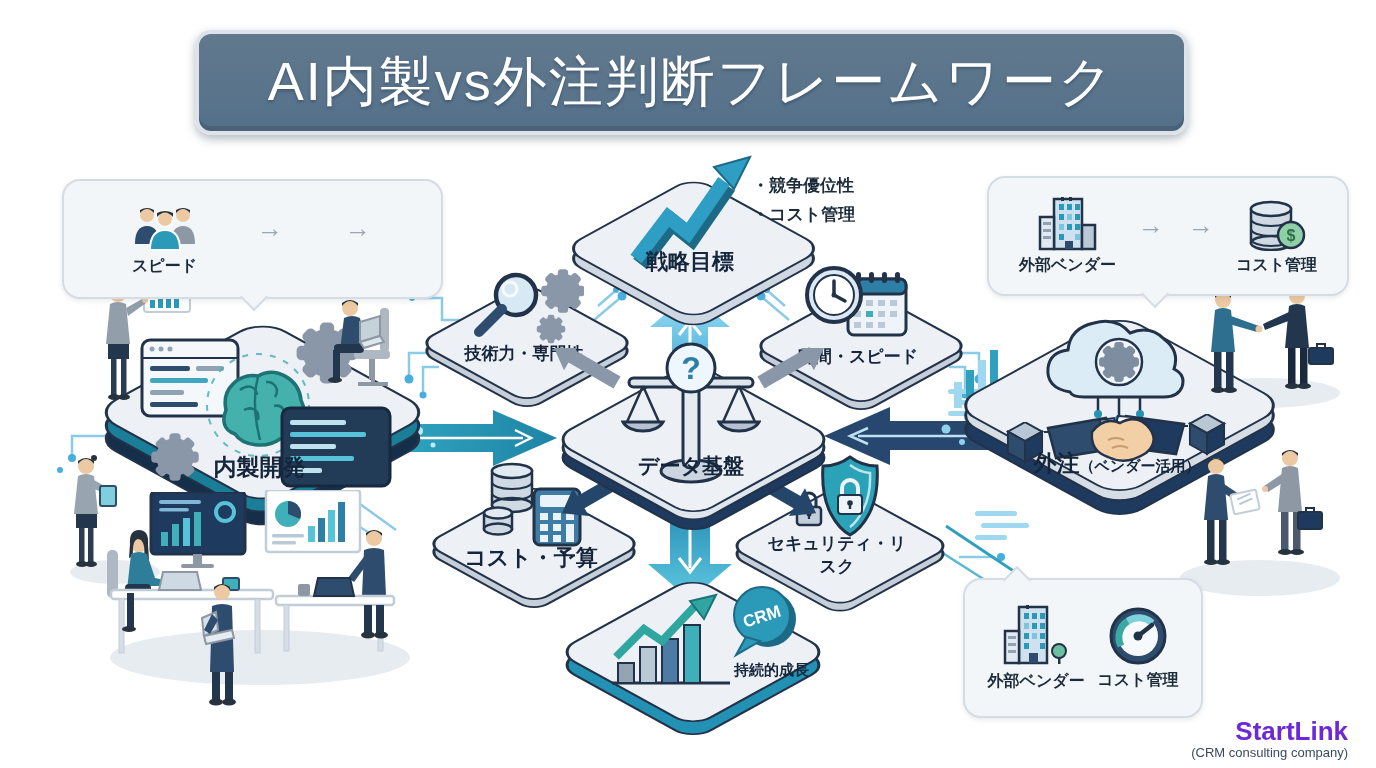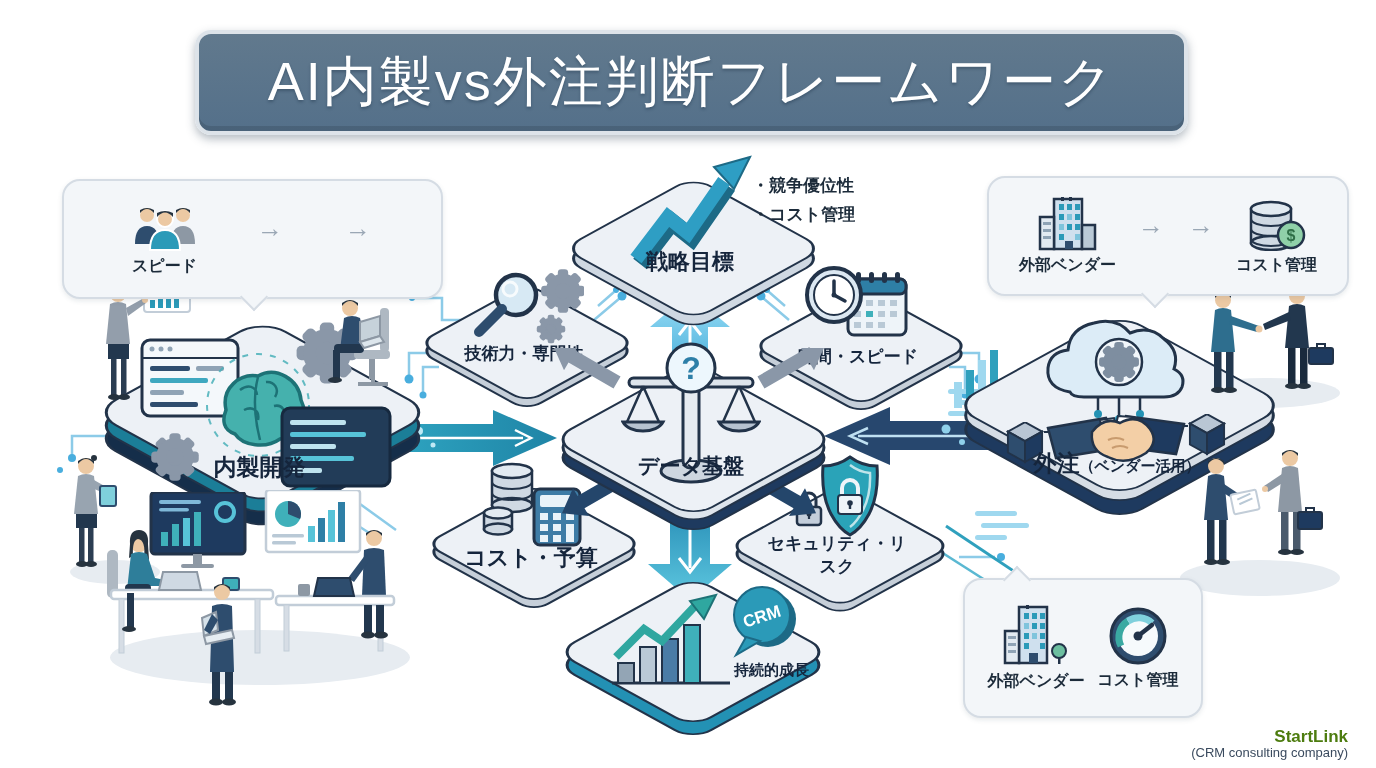--- a/index.html
+++ b/index.html
@@ -28,21 +28,21 @@
   .plab{position:absolute;width:100%;text-align:center;font-weight:bold;color:#15253c;z-index:3;}
   .pcontent{position:absolute;z-index:3;}
   
   .anno{position:absolute;z-index:7;font-size:17px;font-weight:bold;color:#1c2b3a;line-height:1.7;}
   .shadow{position:absolute;background:#e7ecf1;border-radius:50%;z-index:0;}
   .deco{position:absolute;z-index:1;}
   .arrow{position:absolute;z-index:2;}
   .arrowHi{position:absolute;z-index:5;}
   .people{position:absolute;z-index:7;}
   .footer{position:absolute;right:28px;bottom:8px;text-align:right;z-index:9;}
-  .footer .brand{font-size:17px;font-weight:800;color:#4d7c0f;}
+  .footer .brand{font-size:26px;font-weight:800;color:#6d28d9;}
   .footer .tag{font-size:13px;color:#3a4a5e;margin-top:-2px;}
 </style>
 </head>
 <body>
 
 <div id="canvas">
 
   <svg width="0" height="0" style="position:absolute">
     <defs>
       <symbol id="gear" viewBox="-20 -20 40 40">

